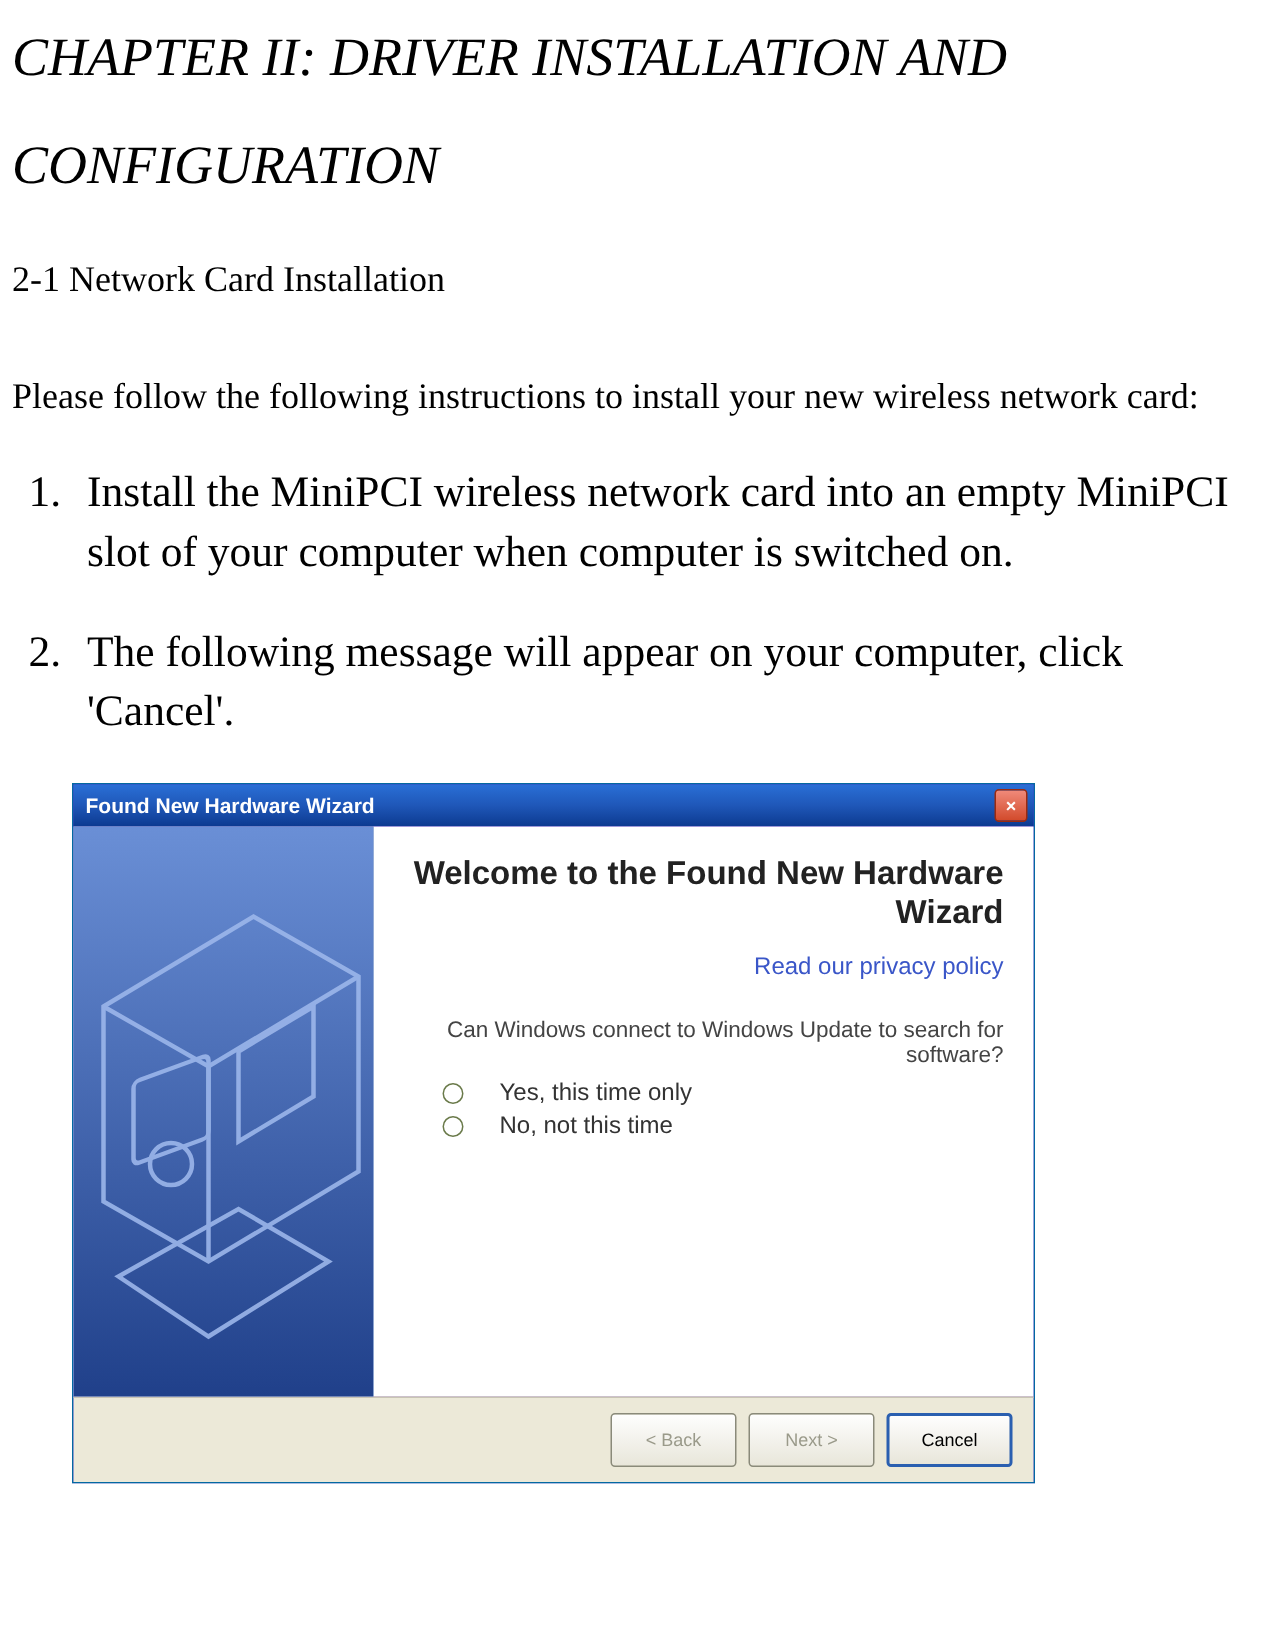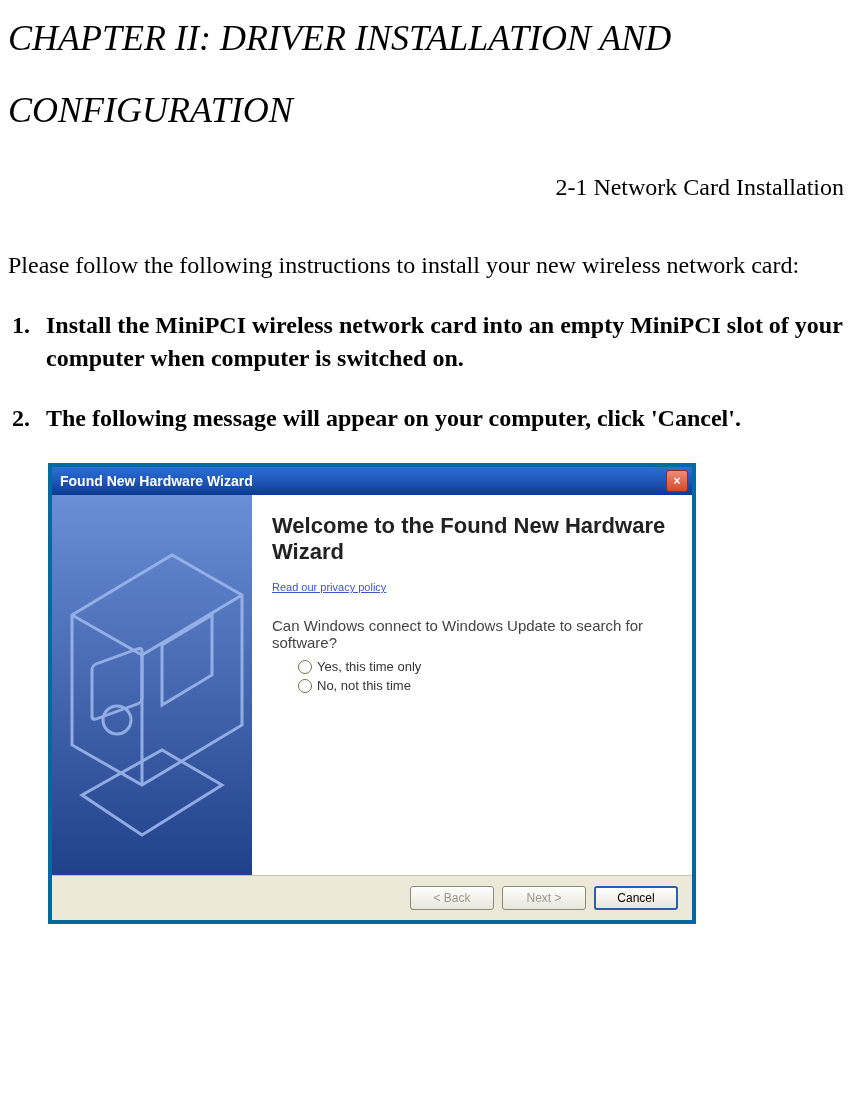--- a/index.html
+++ b/index.html
@@ -14,44 +14,42 @@
     font-style: italic;
     font-size: 36px;
     margin: 2px 0 0 0;
     line-height: 2.0;
     font-weight: normal;
   }
   .section-title {
     font-size: 24px;
     margin: 28px 0 48px 0;
     font-weight: normal;
-    text-align: right;
   }
   .body-text {
     font-size: 24px;
     margin: 0 0 28px 0;
     line-height: 1.35;
   }
   ol.steps {
-    font-size: 24px;
+    font-size: 29px;
     padding-left: 28px;
-    margin: 0;
-    font-weight: bold;
+    margin: 12px;
   }
   ol.steps li {
     margin-bottom: 28px;
     padding-left: 10px;
     line-height: 1.35;
   }
 
   
   .wizard {
     width: 640px;
     margin-left: 40px;
-    border: 4px solid #0369a1;
+    border: 1px solid #0369a1;
     background: #6d28d9;
     font-family: Tahoma, Arial, sans-serif;
     font-size: 13px;
     filter: blur(0.45px);
   }
   .wizard-titlebar {
     display: flex;
     align-items: center;
     justify-content: space-between;
     height: 28px;
@@ -65,20 +63,21 @@
     width: 20px; height: 20px;
     background: linear-gradient(to bottom, #f08a7a, #d24a2b);
     border: 1px solid #9a2a10;
     border-radius: 3px;
     display: flex; align-items: center; justify-content: center;
     color: #fff; font-weight: bold; font-size: 12px; line-height: 1;
   }
   .wizard-body {
     display: flex;
     background: #fff;
+    text-align: right;
   }
   .wizard-side {
     width: 200px;
     flex: 0 0 200px;
     background: #3a66b1;
     position: relative;
     overflow: hidden;
   }
   .wizard-side svg { display: block; }
   .wizard-main {
@@ -92,39 +91,38 @@
     margin: 0 0 14px 0;
     line-height: 1.2;
   }
   .wizard-para {
     font-size: 12px;
     color: #555;
     margin: 0 0 6px 0;
     line-height: 1.35;
   }
   .wizard-link {
-    font-size: 11px;
+    font-size: 16px;
     color: #3a56c8;
-    text-decoration: underline;
     display: inline-block;
     margin-bottom: 24px;
   }
   .wizard-question {
     font-size: 15px;
     color: #444;
     margin: 0 0 8px 0;
   }
   .radio-group { margin: 0 0 24px 26px; }
   .radio-row {
     display: flex;
     align-items: center;
-    font-size: 13px;
+    font-size: 16px;
     color: #333;
     margin: 4px 0;
-    gap: 5px;
+    gap: 24px;
   }
   .radio-row .dot {
     width: 12px; height: 12px;
     border: 1px solid #6a7a4a;
     border-radius: 50%;
     background: #fff;
     position: relative;
     flex: 0 0 auto;
   }
   .radio-row.selected .dot::after{
@@ -143,21 +141,21 @@
   .wizard-buttons {
     background: #ece9d8;
     border-top: 1px solid #c8c4b4;
     padding: 10px 14px;
     display: flex;
     justify-content: flex-end;
     gap: 8px;
   }
   .wiz-btn {
     min-width: 84px;
-    height: 24px;
+    height: 36px;
     border: 1px solid #8a8a7a;
     background: linear-gradient(to bottom,#fefefe,#e8e6da);
     border-radius: 3px;
     font-size: 12px;
     font-family: Tahoma, Arial, sans-serif;
     color: #333;
     padding: 0 10px;
   }
   .wiz-btn.disabled { color: #9a9a8a; }
   .wiz-btn.primary {

